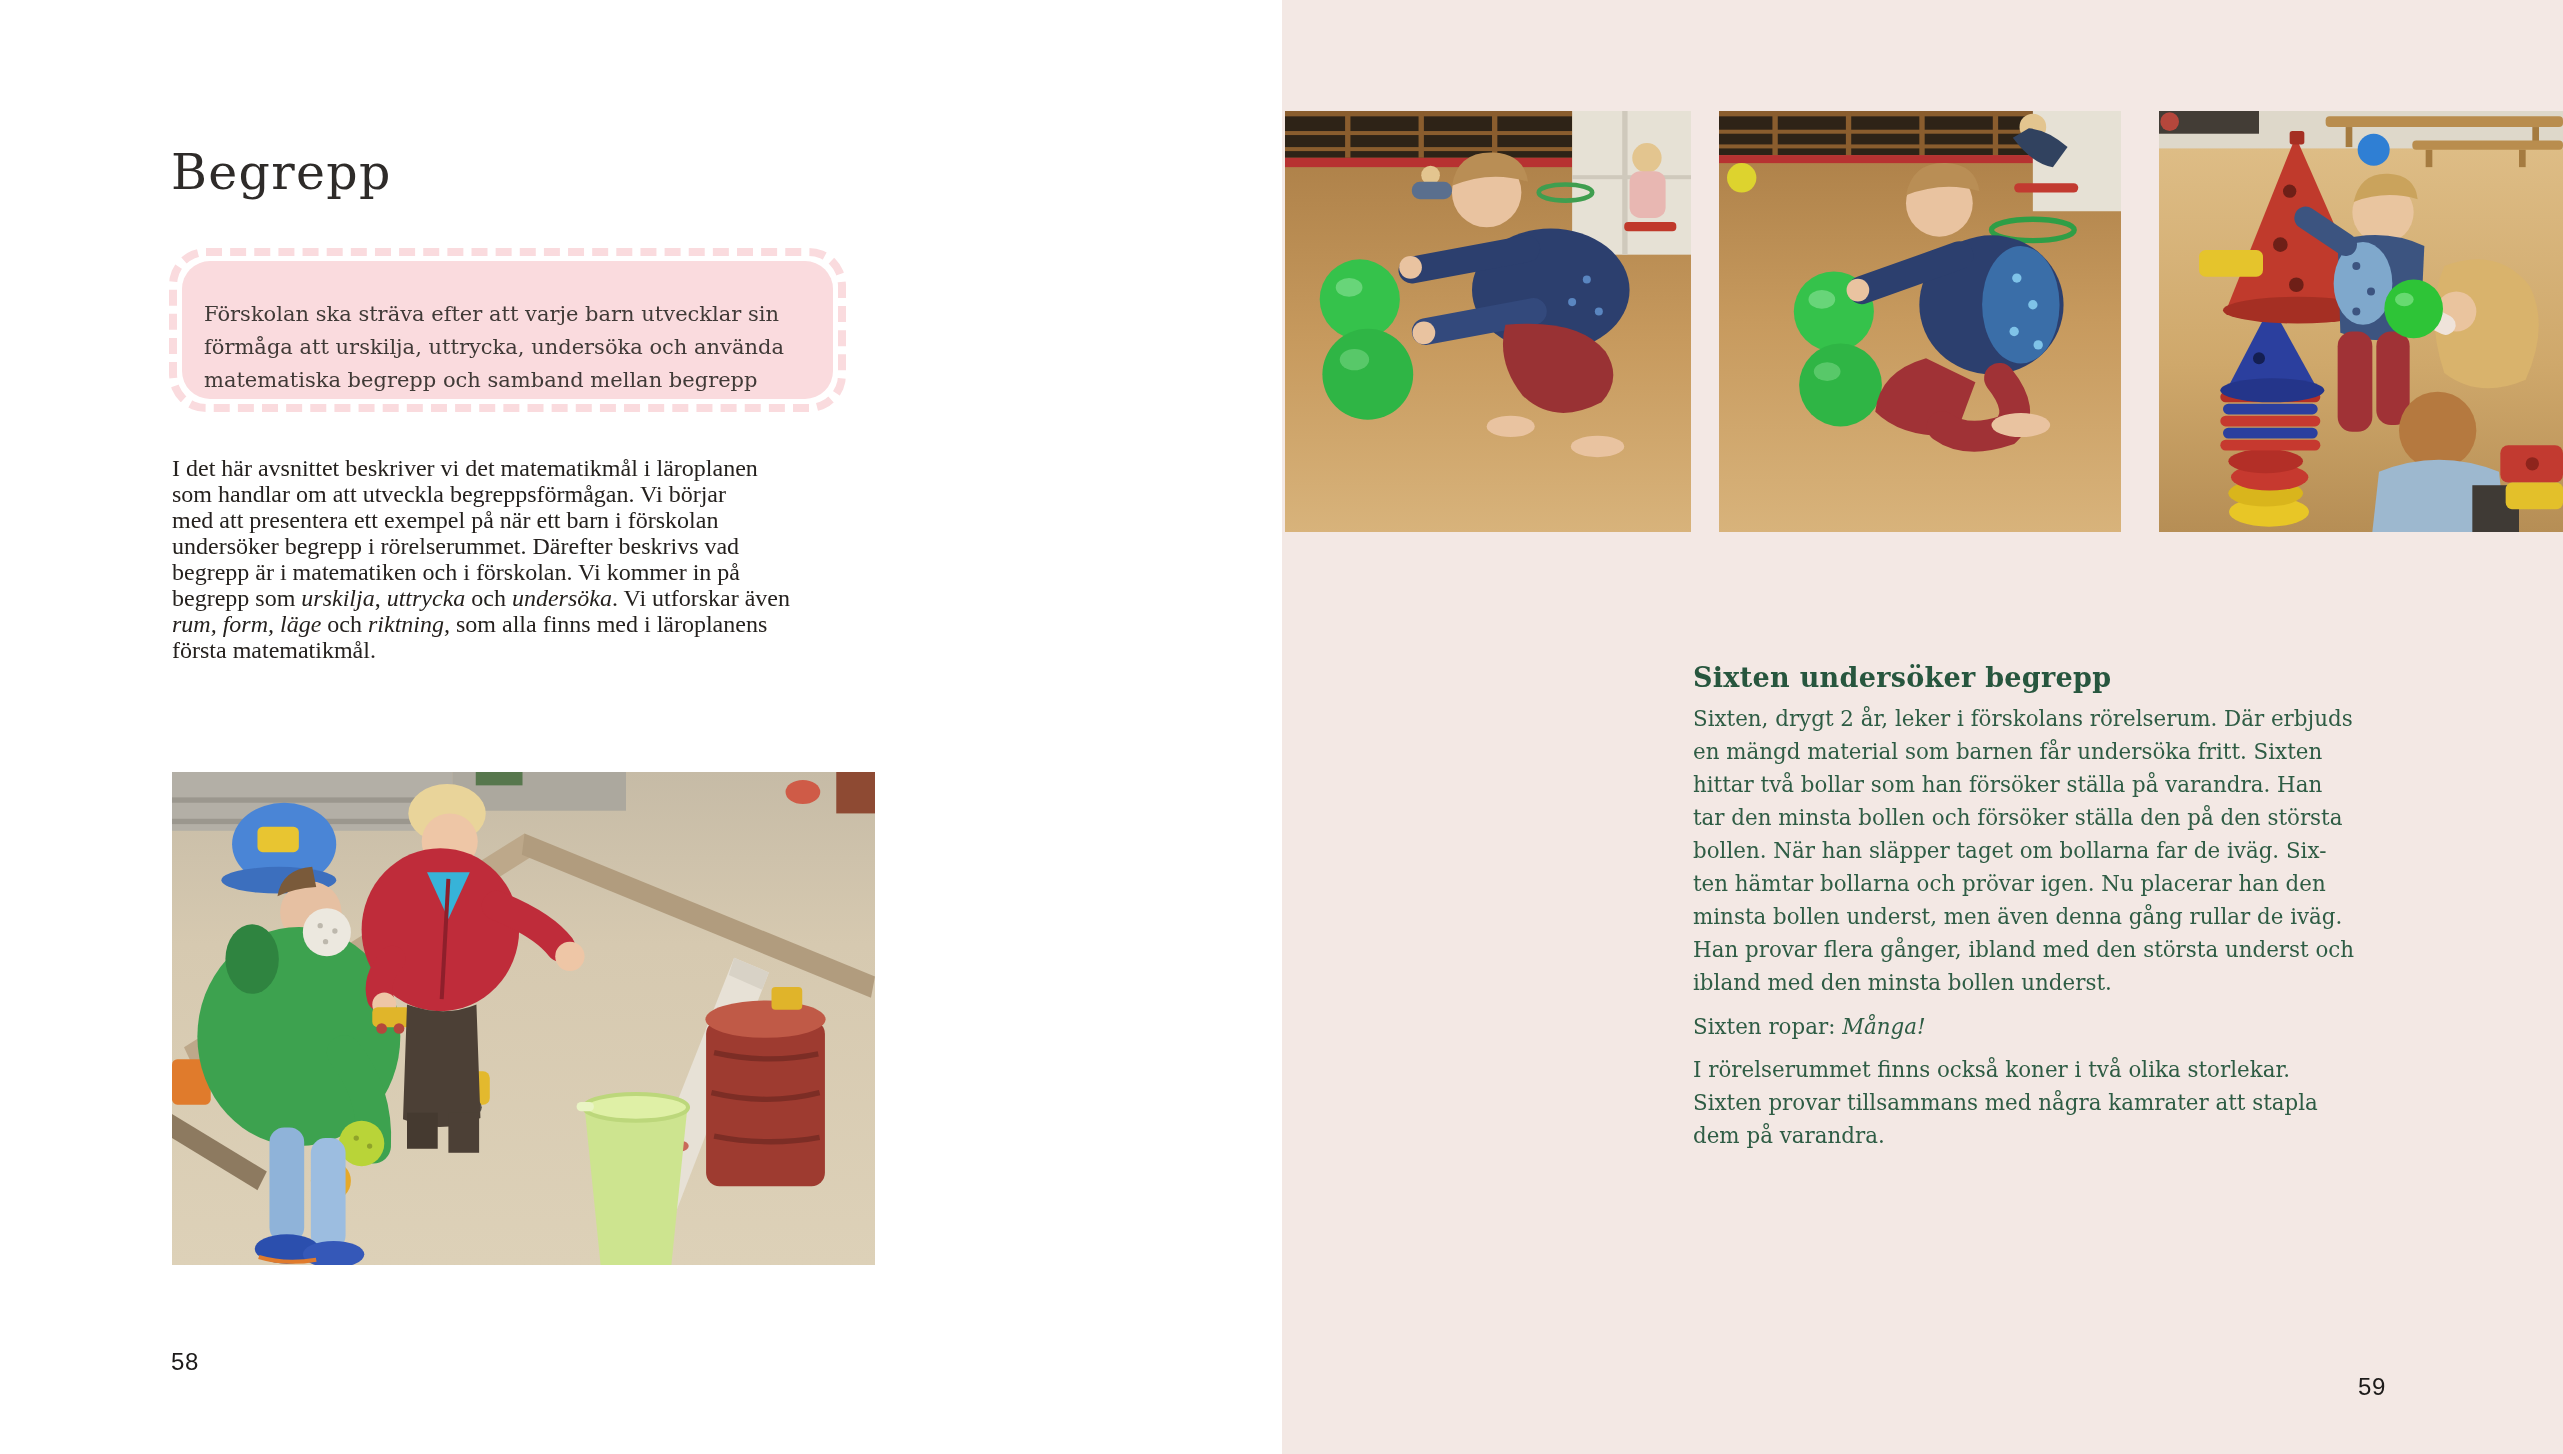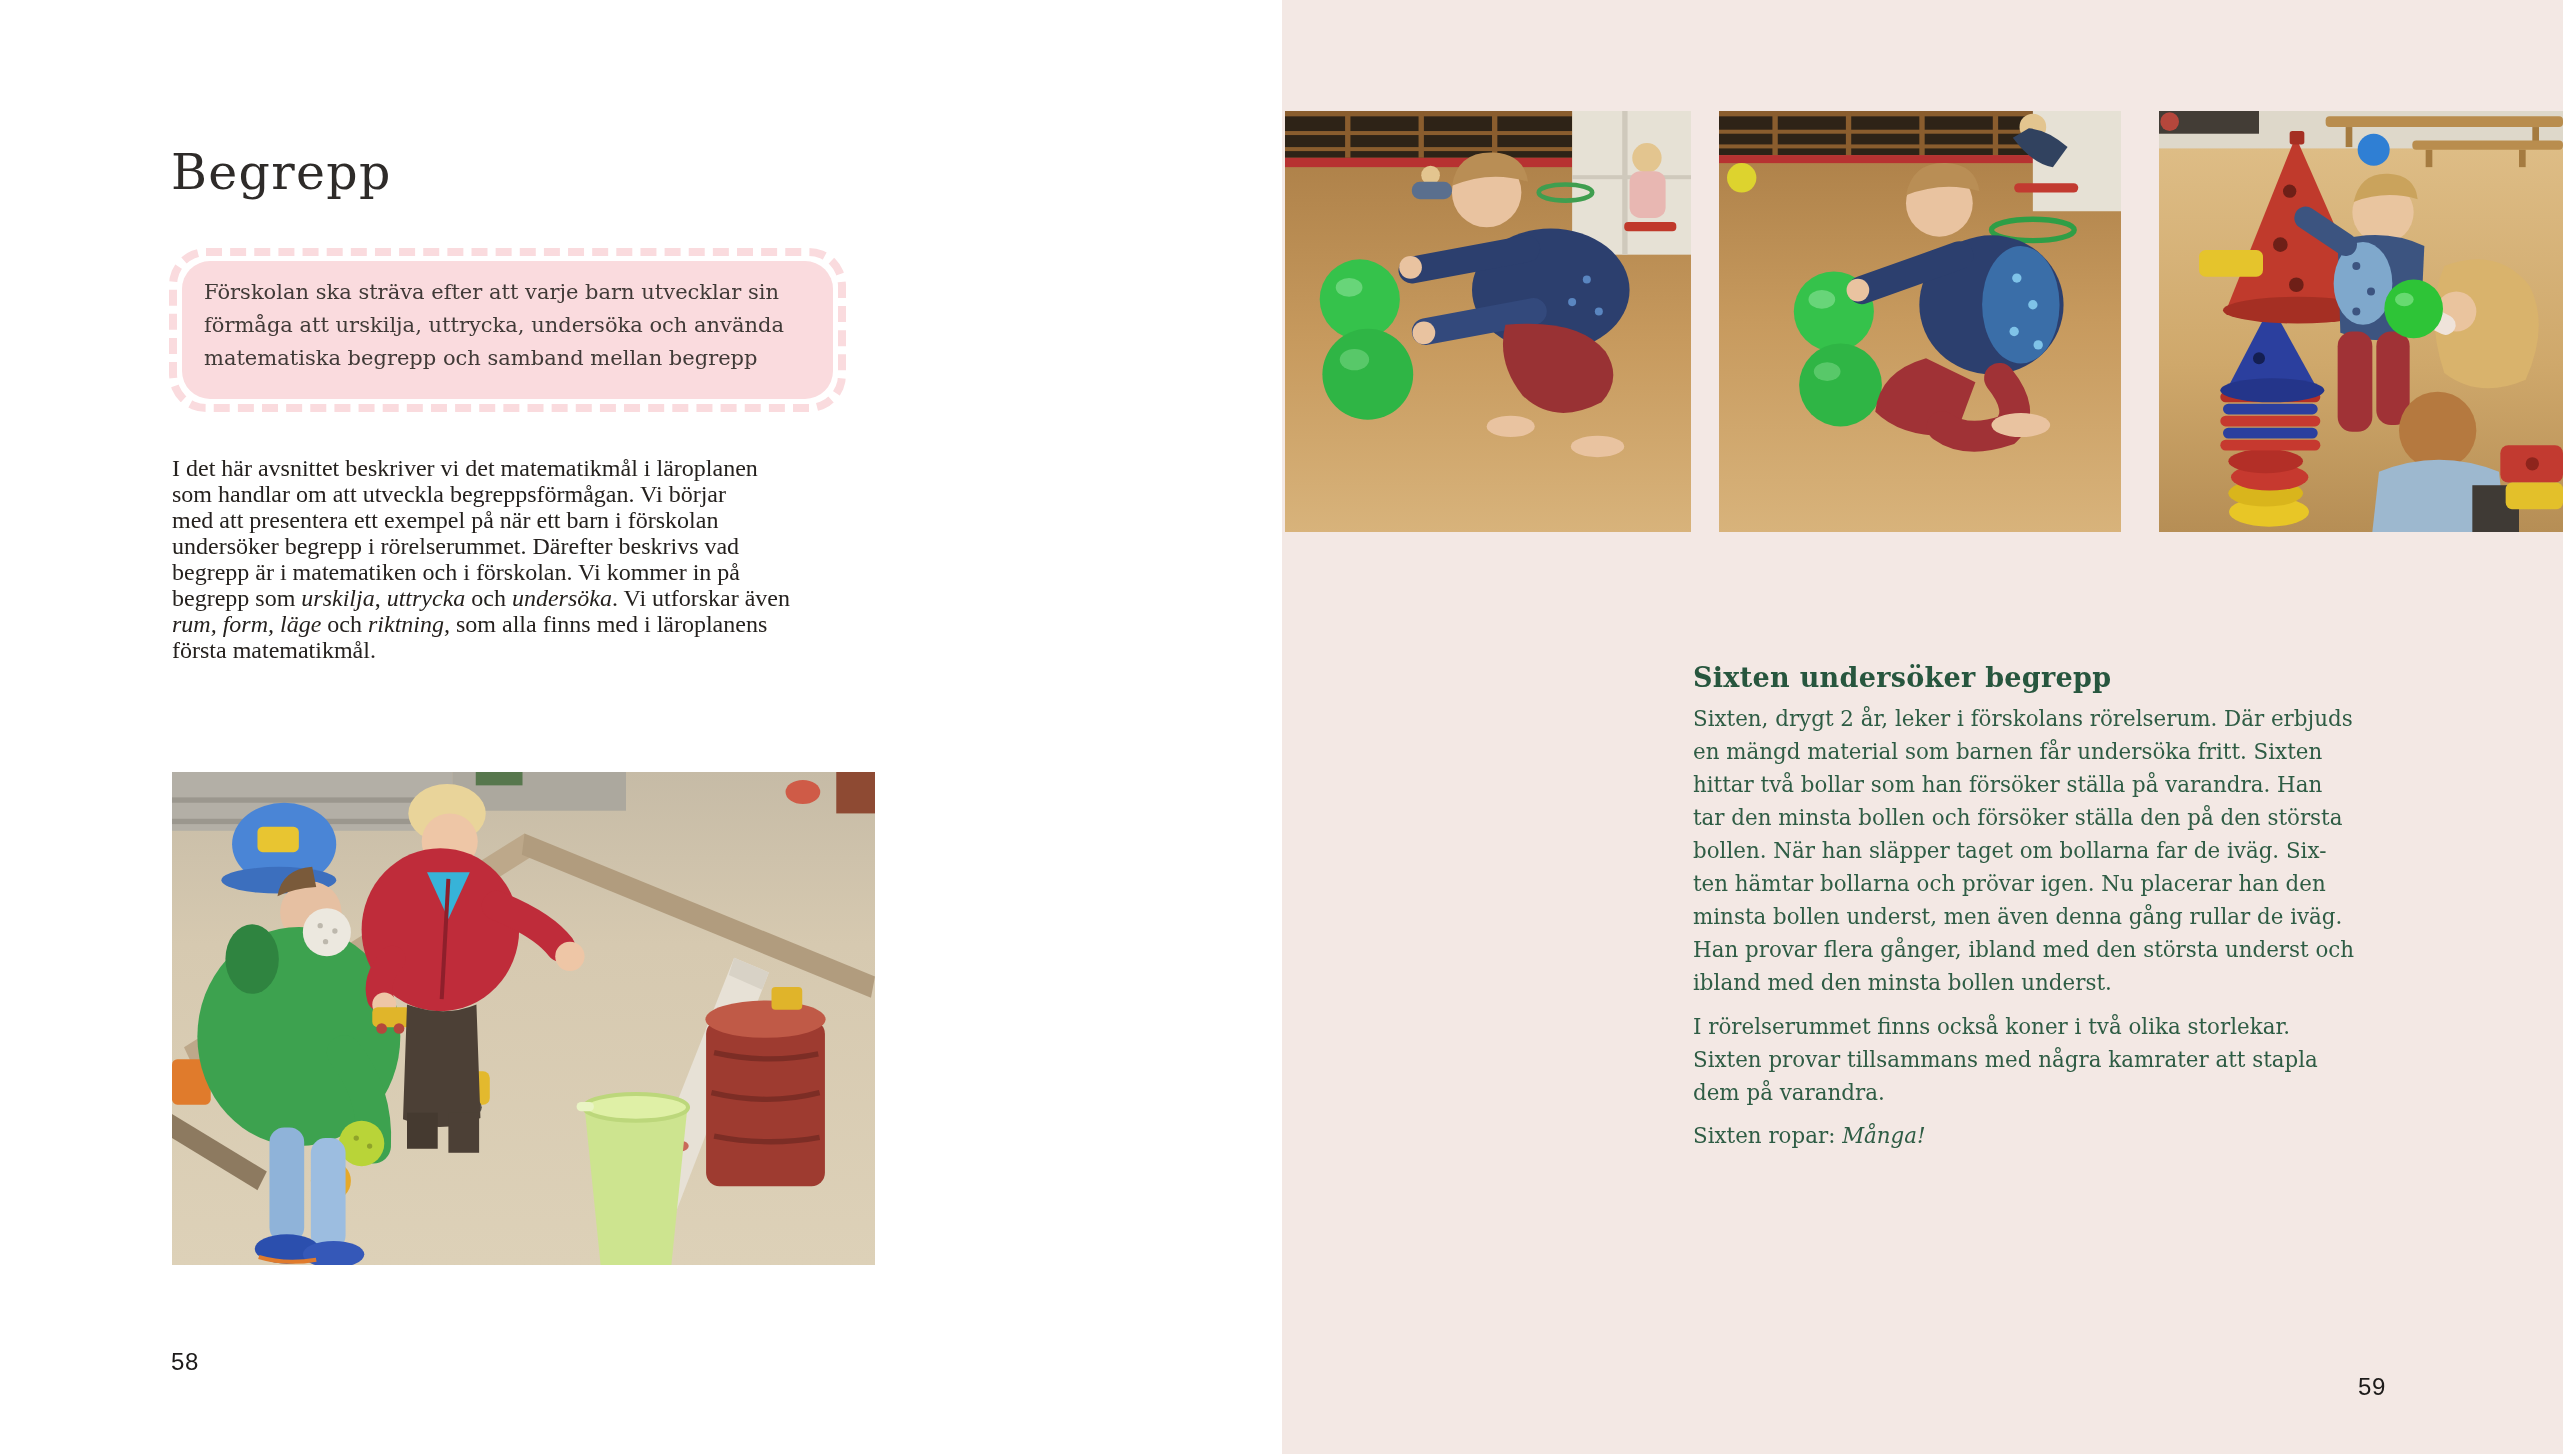--- a/index.html
+++ b/index.html
@@ -36,20 +36,21 @@
   }
   .quote-box::before{
     content:"";position:absolute;inset:-12.7px;
     border:8px dashed var(--quote-box-bg);border-radius:37px;
     pointer-events:none;
   }
   .quote-box p{
     padding:14.7px 20px 0 22px;
     font-size:21px;line-height:33px;color:var(--quote-text);
     white-space:pre-line;
+    margin-top:22px;
   }
 
   .intro{
     position:absolute;left:172px;top:455px;width:788px;
     font-family:Liberation Serif, serif;
     font-size:24px;line-height:26px;color:var(--left-text);
   }
   .intro em, .col em{font-style:italic;}
 
   .photo{position:absolute;overflow:hidden;background:#c9a369;}
@@ -367,19 +368,19 @@
         <rect x="520" y="556" width="86" height="40" rx="10" fill="#e3c02a"></rect>
         <circle cx="560" cy="528" r="10" fill="#8e241c"></circle>
         <rect x="60" y="208" width="96" height="40" rx="10" fill="#e5c42c"></rect>
       </g>
     </svg>
   </figure>
 
   <div class="col">
     <h2>Sixten undersöker begrepp</h2>
     <p>Sixten, drygt 2 år, leker i förskolans rörelserum. Där erbjuds<br>en mängd material som barnen får undersöka fritt. Sixten<br>hittar två bollar som han försöker ställa på varandra. Han<br>tar den minsta bollen och försöker ställa den på den största<br>bollen. När han släpper taget om bollarna far de iväg. Six-<br>ten hämtar bollarna och prövar igen. Nu placerar han den<br>minsta bollen underst, men även denna gång rullar de iväg.<br>Han provar flera gånger, ibland med den största underst och<br>ibland med den minsta bollen underst.</p>
+    <p>Sixten ropar: <em>Många!</em></p>
     <p>I rörelserummet finns också koner i två olika storlekar.<br>Sixten provar tillsammans med några kamrater att stapla<br>dem på varandra.</p>
-    <p>Sixten ropar: <em>Många!</em></p>
   </div>
 
   <div class="page-num right">59</div>
 </div>
 
 
 </body></html>

